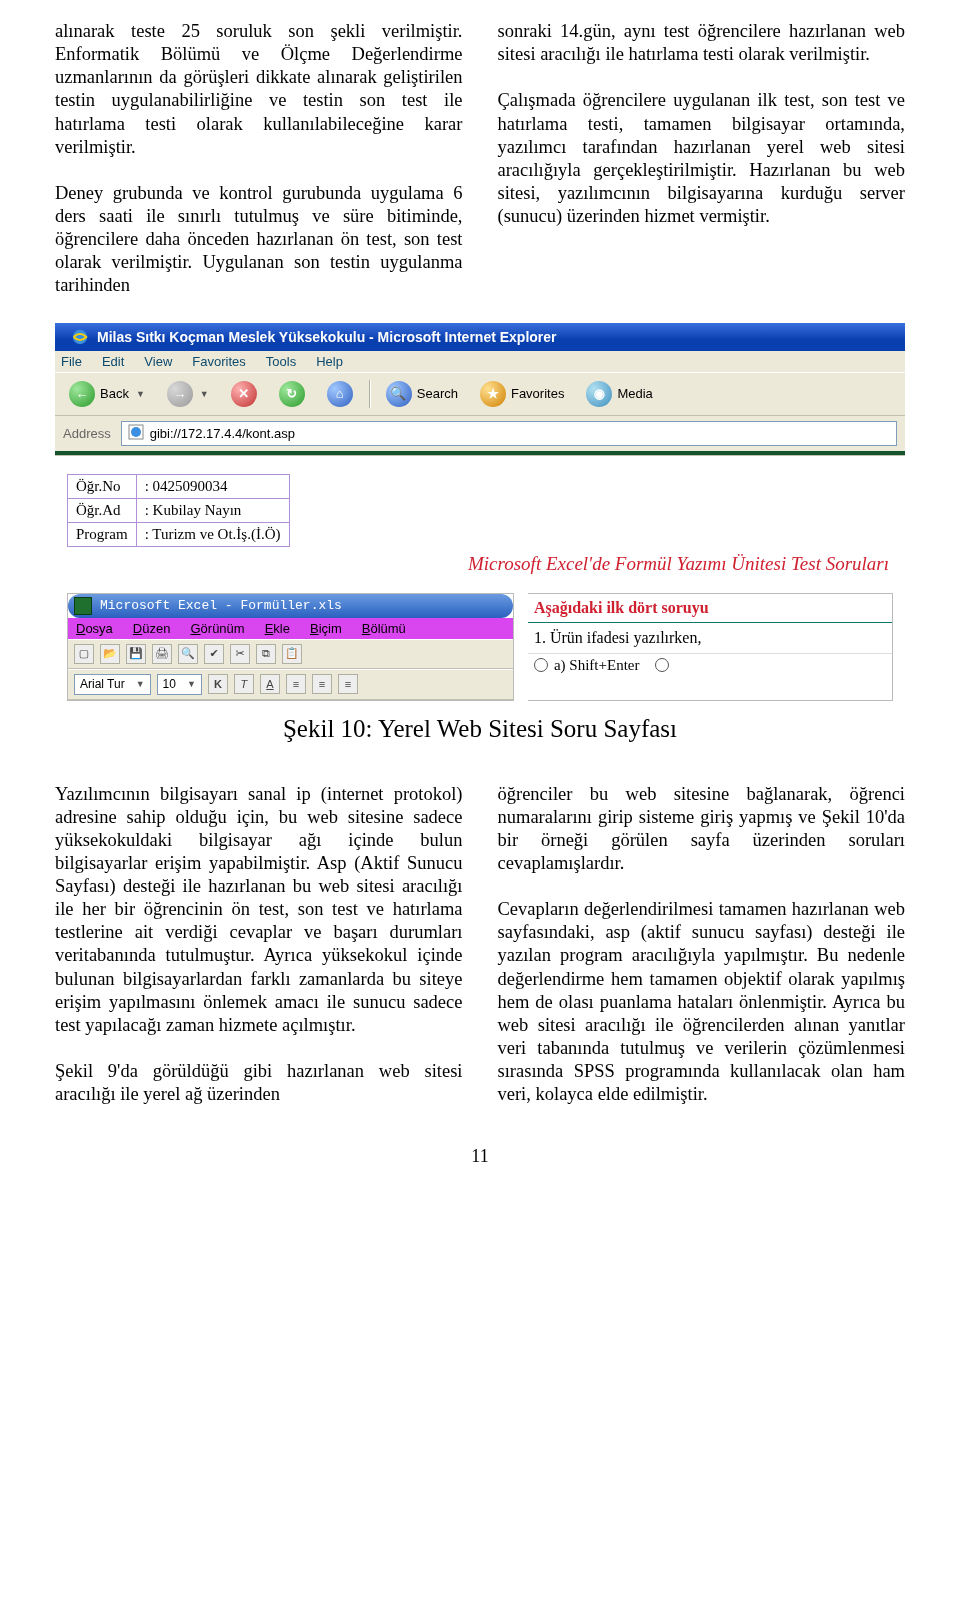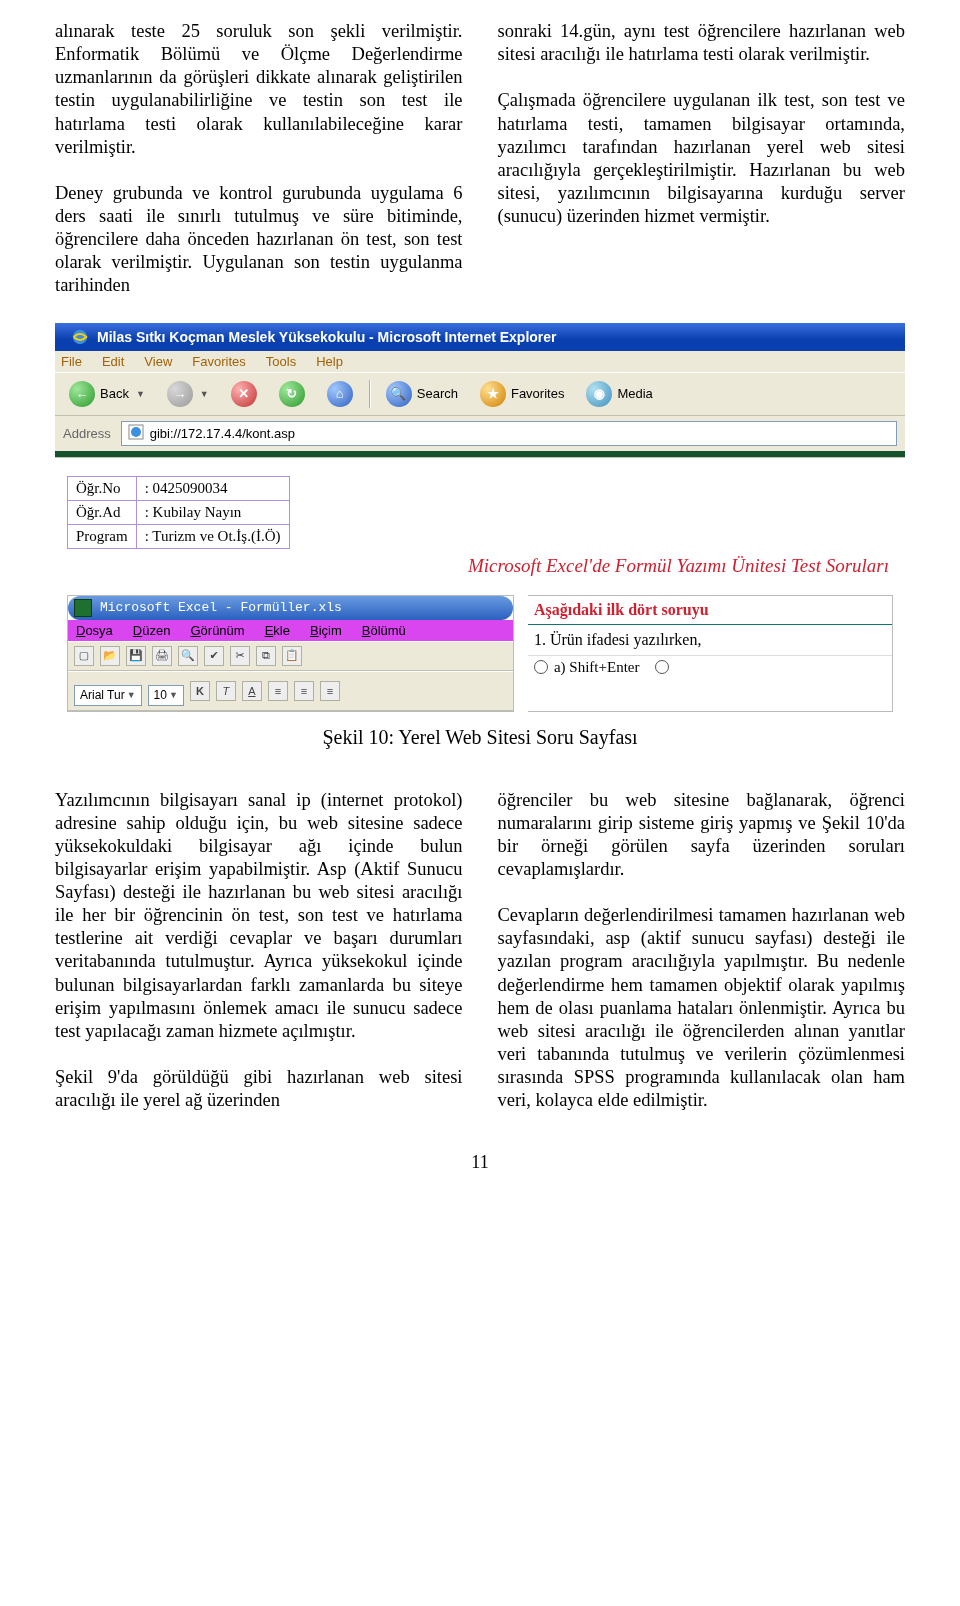--- a/index.html
+++ b/index.html
@@ -43,21 +43,21 @@
     font-size: 14px;
     font-weight: bold;
   }
   .titlebar .ieicon svg { width: 18px; height: 18px; display:block;}
   .menubar {
     background: #ece9d8;
     padding: 3px 6px;
     display: flex;
     gap: 20px;
     font-size: 13px;
-    color: #a16207;
+    color: #0c4a6e;
   }
   .menubar span { cursor: default; }
   .toolbar {
     background: #ece9d8;
     padding: 6px 8px;
     display: flex;
     align-items: center;
     gap: 10px;
     border-top: 1px solid #fff;
     border-bottom: 1px solid #c0c0b0;
@@ -84,21 +84,21 @@
   .tri { font-size: 9px; color: #555; margin-left:2px;}
   .sep {
     width: 1px; height: 28px; background:#b0b0a0; box-shadow: 1px 0 #fff;
   }
   .addrbar {
     background: #ece9d8;
     padding: 5px 8px;
     display: flex;
     align-items: center;
     gap: 10px;
-    border-bottom: 6px solid #14532d;
+    border-bottom: 4px solid #14532d;
   }
   .addrbar .label { font-size: 13px; color: #666; }
   .addrbar .field {
     background: #fff;
     border: 1px solid #7f9db9;
     padding: 2px 6px;
     flex: 1;
     font-size: 13px;
     display: flex;
     align-items: center;
@@ -201,25 +201,25 @@
   .ex-squ {
     width:18px; height:18px;
     background:#eee;
     border:1px solid #b0b0a0;
     font-size:11px;
     display:inline-flex; align-items:center; justify-content:center;
     color:#444;
   }
   .ex-drop {
     background:#fff; border:1px solid #7f9db9; padding:0 5px; font-size:12px;
-    display:inline-flex; align-items:center; gap:0; height:19px;margin-top:9px;
+    display:inline-flex; align-items:center; gap:9px; height:19px;
   }
   .caption {
     text-align: center;
-    font-size: 20px;
+    font-size: 25px;
     margin: 10px 0 40px 0;
   }
   .pagenum {
     text-align: center;
     font-size: 18px;
     margin-top: 40px;
   }
 </style>
 </head>
 <body>

